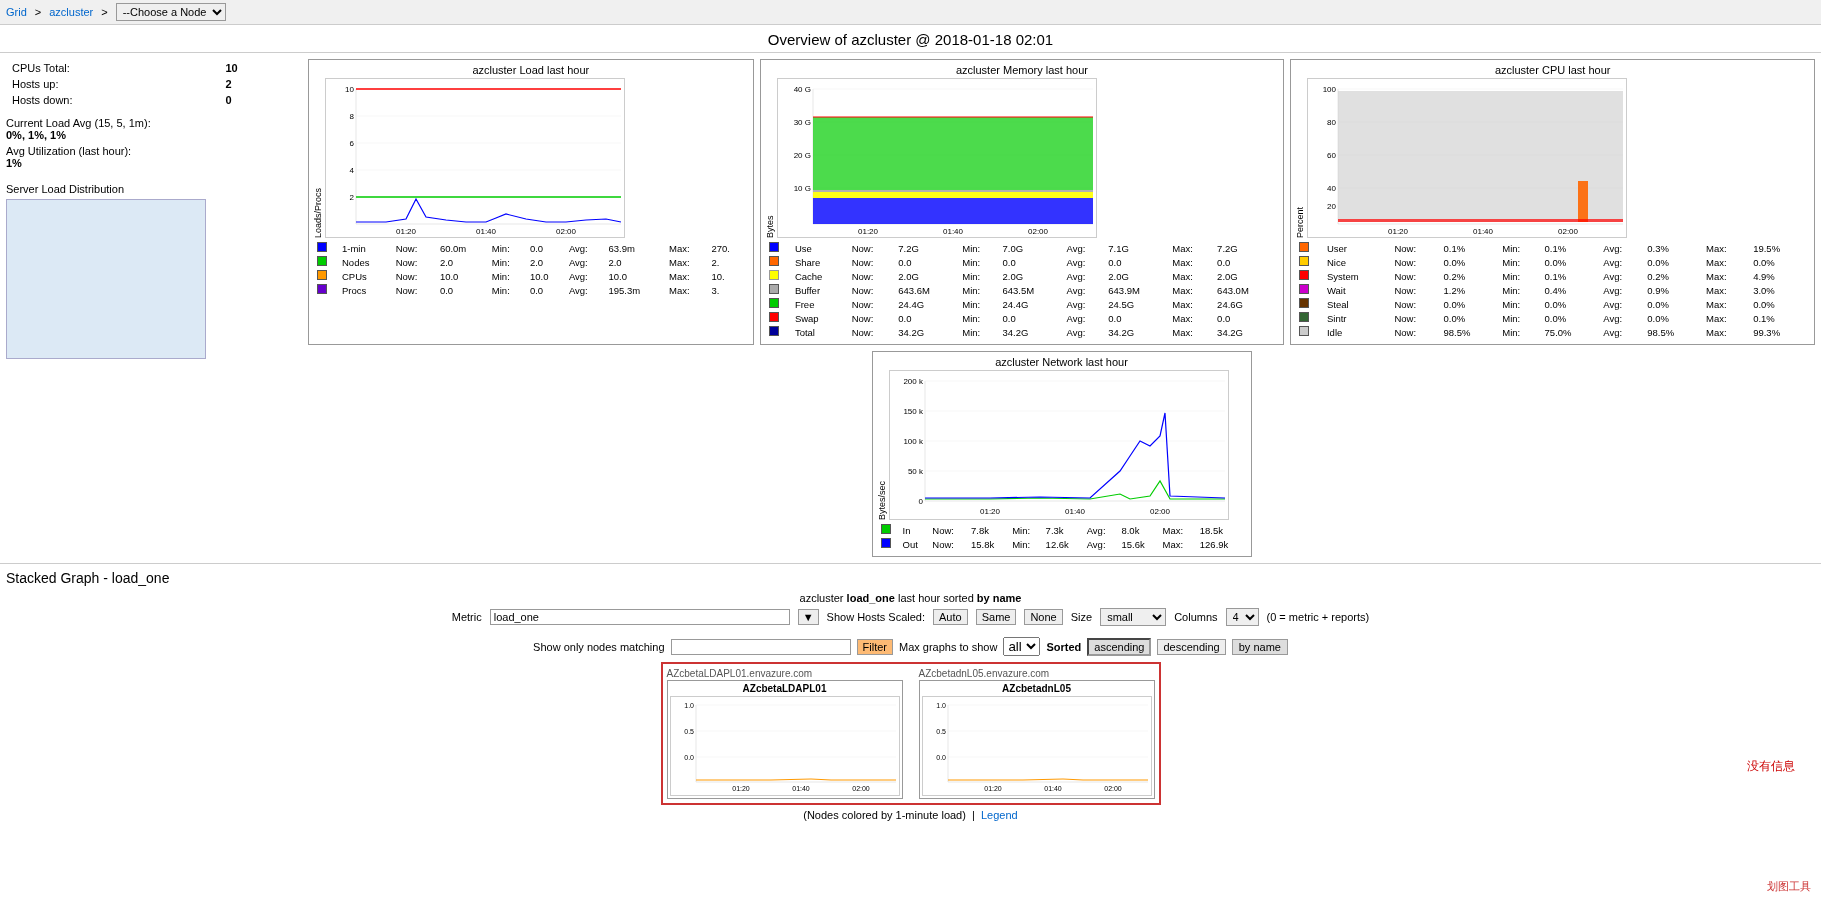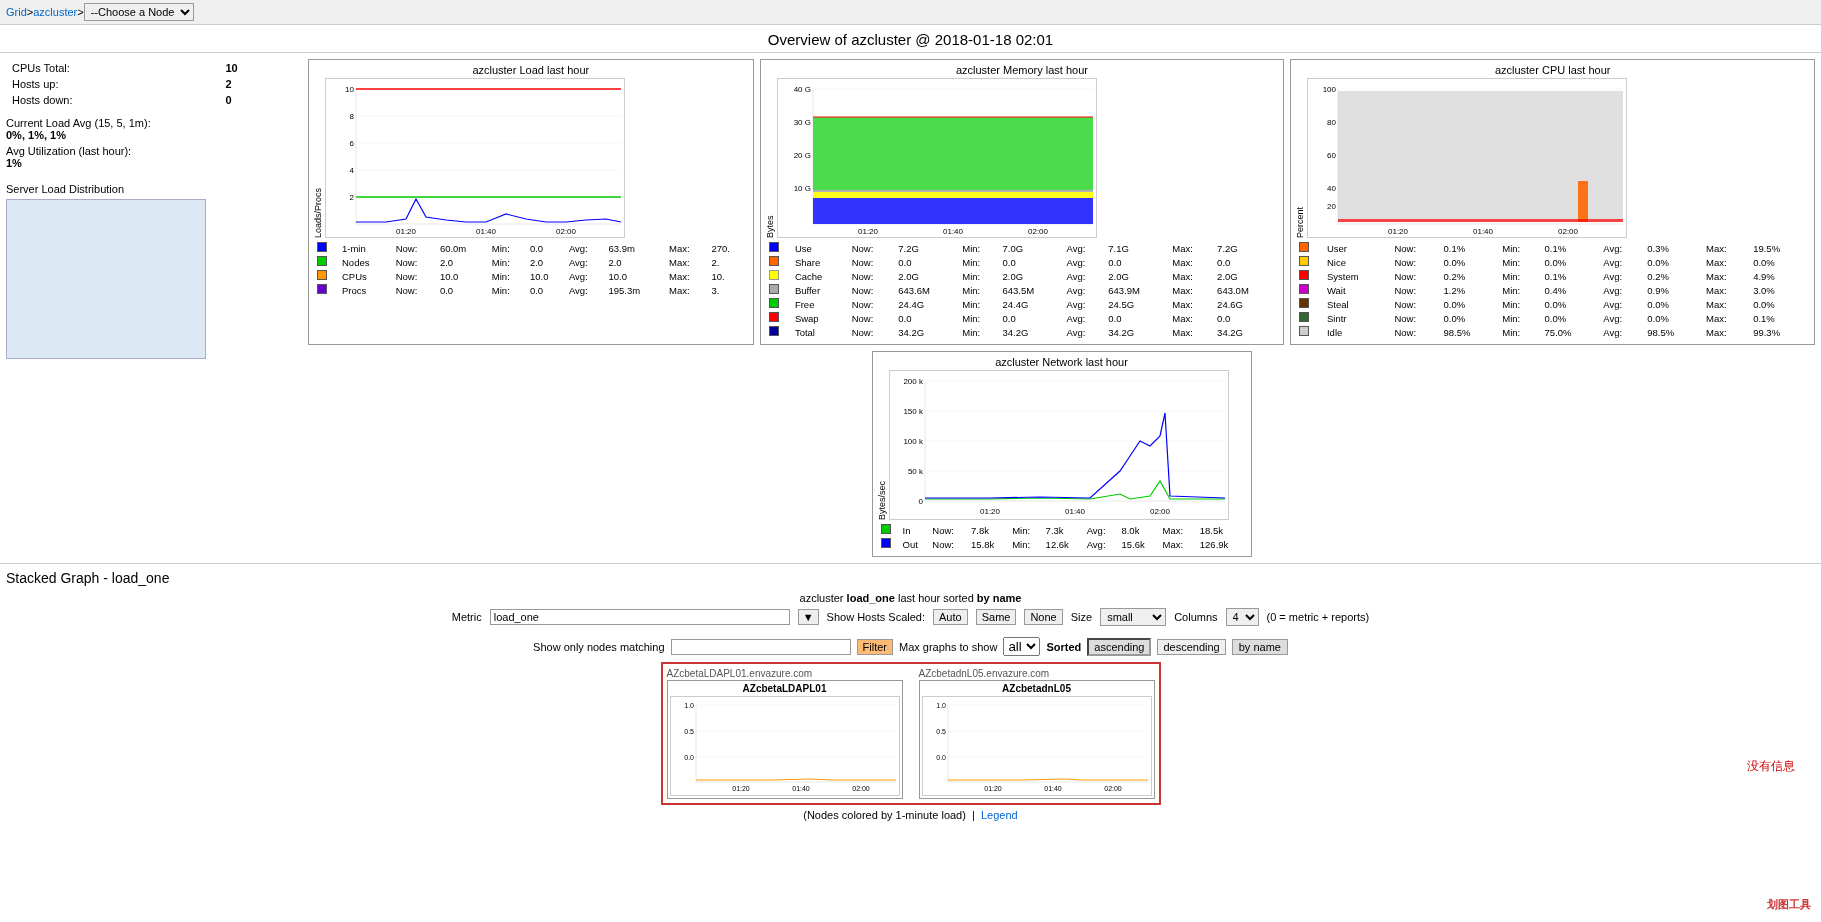--- a/index.html
+++ b/index.html
@@ -5,21 +5,21 @@
     * { box-sizing: border-box; margin: 0; padding: 0; }
     body { font-family: Arial, sans-serif; font-size: 11px; background: #fff; color: #000; }
     
     
     .top-nav {
       background: #f0f0f0;
       border-bottom: 1px solid #ccc;
       padding: 3px 6px;
       display: flex;
       align-items: center;
-      gap: 0;
+      gap: 8px;
     }
     .top-nav a { color: #0066cc; text-decoration: none; }
     .top-nav select {
       font-size: 11px;
       padding: 1px 2px;
       border: 1px solid #999;
     }
 
     
     .page-title {
@@ -160,25 +160,25 @@
       color: #cc0000;
       font-size: 12px;
       position: absolute;
       right: 20px;
       bottom: 30px;
     }
 
     
     .watermark {
       position: fixed;
-      bottom: 10px;
+      bottom: 28px;
       right: 10px;
       font-size: 11px;
       color: #cc3333;
-      font-weight: bold;
+      font-weight: normal;
     }
 
     
     .metric-select-wide { width: 300px; }
 
     
     .byname-btn { background: #ddd; border: 1px solid #999; font-size: 11px; padding: 1px 6px; cursor: pointer; }
 
     
     .scale-btn { font-size: 11px; border: 1px solid #999; padding: 1px 5px; background: #eee; cursor: pointer; }

